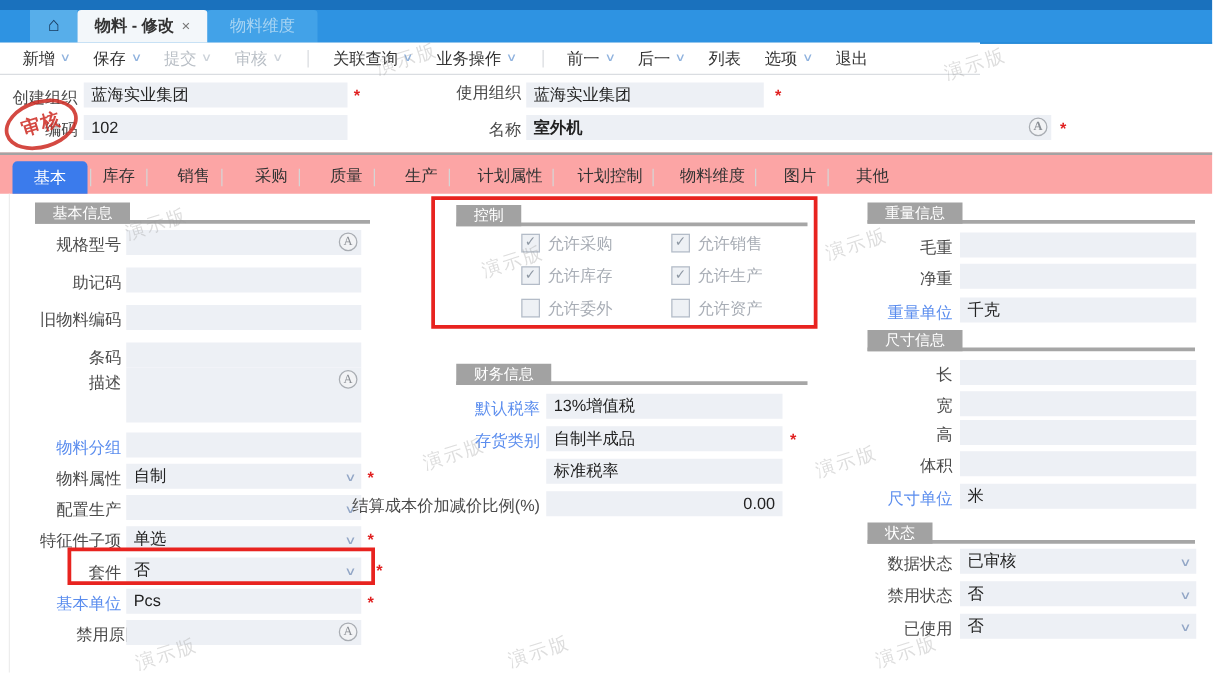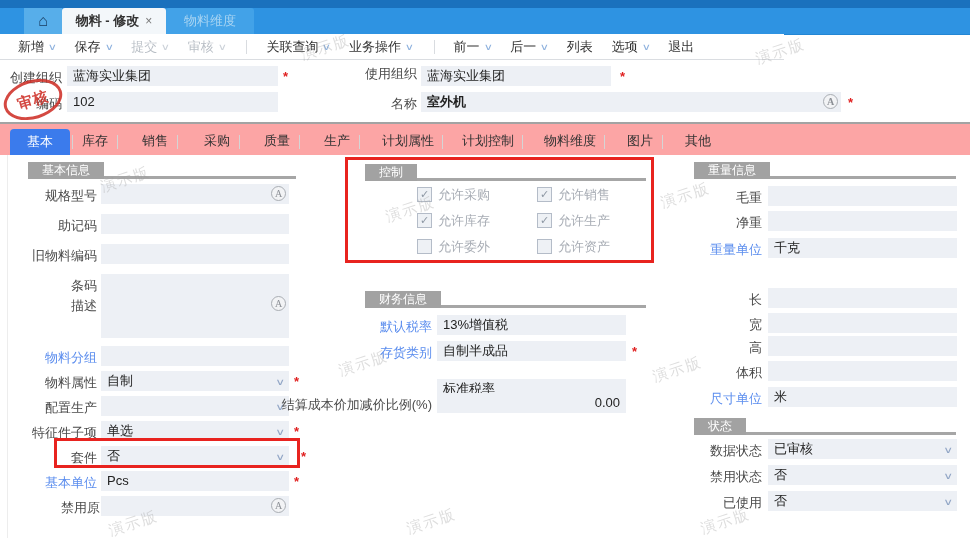--- a/index.html
+++ b/index.html
@@ -226,36 +226,40 @@
       <div class="band">财务信息</div>
   </div>
 
   <div class="lbl blue" style="left:290px;top:317px;width:142px;">默认税率</div>
   <div class="fld" style="left:437px;top:315px;width:189px;">13%增值税</div>
 
   <div class="lbl blue" style="left:290px;top:343px;width:142px;">存货类别</div>
   <div class="fld" style="left:437px;top:341px;width:189px;">自制半成品</div>
   <div class="star" style="left:632px;top:345px;">*</div>
 
-  <div class="fld" style="left:437px;top:367px;width:189px;margin-top:12px;">标准税率</div>
+  <div class="fld" style="left:437px;top:367px;width:189px;">标准税率</div>
 
   <div class="lbl" style="left:280px;top:395px;width:152px;">结算成本价加减价比例(%)</div>
   <div class="fld num" style="left:437px;top:393px;width:189px;">0.00</div>
 
   <div class="sec" style="left:694px;top:162px;width:262px;">
     <div class="line"></div>
       <div class="band">重量信息</div>
   </div>
   <div class="lbl" style="left:660px;top:188px;width:102px;">毛重</div>
   <div class="fld" style="left:768px;top:186px;width:189px;"></div>
   <div class="lbl" style="left:660px;top:213px;width:102px;">净重</div>
   <div class="fld" style="left:768px;top:211px;width:189px;"></div>
   <div class="lbl blue" style="left:660px;top:240px;width:102px;">重量单位</div>
   <div class="fld" style="left:768px;top:238px;width:189px;">千克</div>
 
+  <div class="sec" style="left:694px;top:264px;width:262px;">
+    <div class="line"></div>
+      <div class="band">尺寸信息</div>
+  </div>
   <div class="lbl" style="left:660px;top:290px;width:102px;">长</div>
   <div class="fld" style="left:768px;top:288px;width:189px;"></div>
   <div class="lbl" style="left:660px;top:315px;width:102px;">宽</div>
   <div class="fld" style="left:768px;top:313px;width:189px;"></div>
   <div class="lbl" style="left:660px;top:338px;width:102px;">高</div>
   <div class="fld" style="left:768px;top:336px;width:189px;"></div>
   <div class="lbl" style="left:660px;top:363px;width:102px;">体积</div>
   <div class="fld" style="left:768px;top:361px;width:189px;"></div>
   <div class="lbl blue" style="left:660px;top:389px;width:102px;">尺寸单位</div>
   <div class="fld" style="left:768px;top:387px;width:189px;">米</div>

